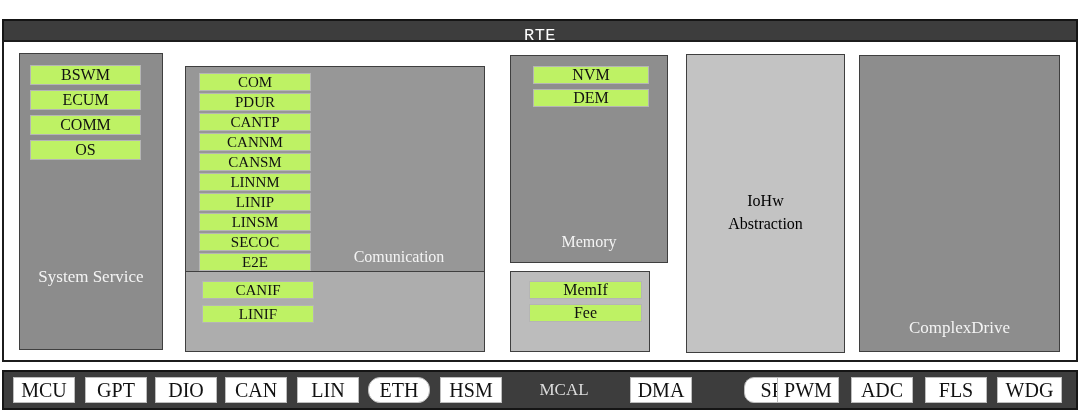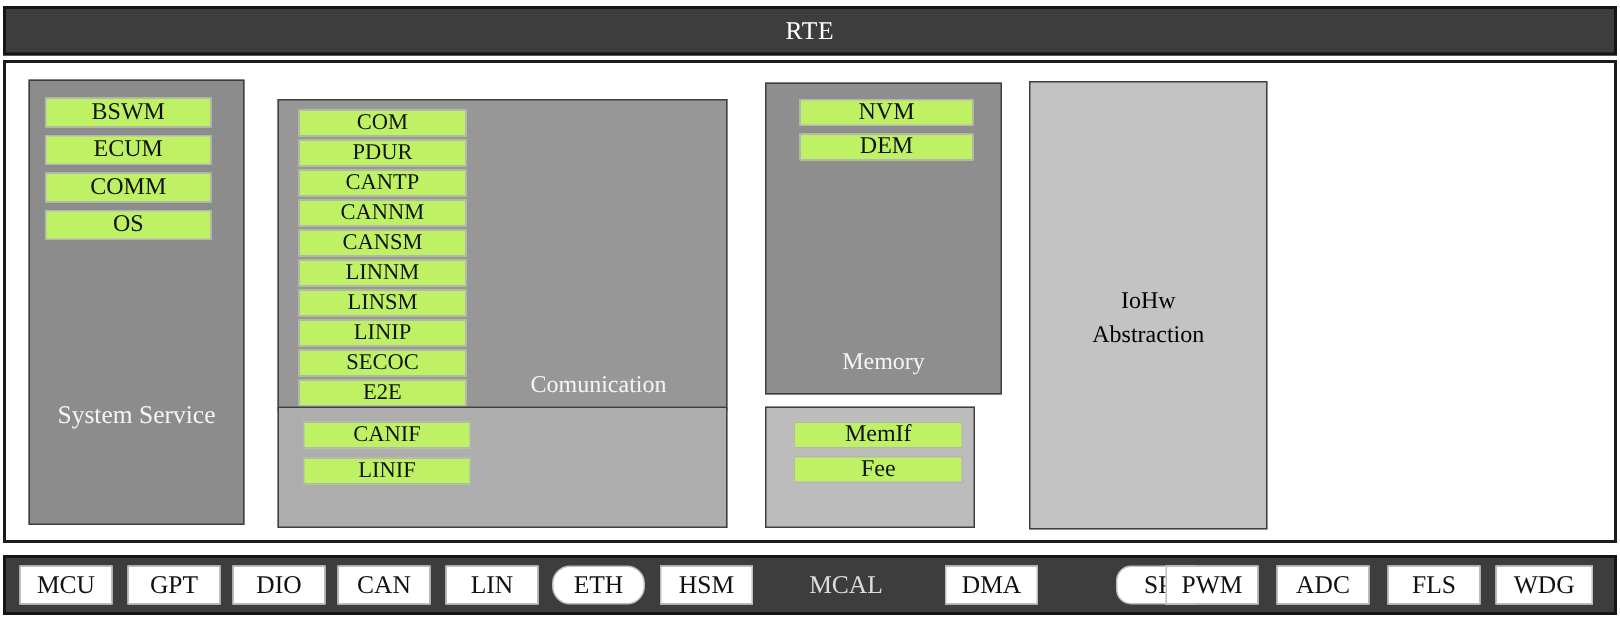--- a/index.html
+++ b/index.html
@@ -14,31 +14,31 @@
   }
   
   .bar {
     position: absolute;
     left: 2px;
     width: 1076px;
     background: #3d3d3d;
     border: 2px solid #151515;
     box-sizing: border-box;
   }
-  .rte-bar { top: 4px; height: 33px; display: flex; align-items: center; justify-content: center; }
+  .rte-bar { top: 19px; height: 33px; display: flex; align-items: center; justify-content: center; font-family: Liberation Mono, monospace; }
   .rte-bar span { color: #ffffff; font-size: 17px; letter-spacing: 0.5px; }
   .mcal-bar { top: 370px; height: 40px; }
   .mcal-text {
     position: absolute; top: 5px; left: 534px; width: 52px; height: 26px;
     color: #dddddd; font-size: 17px; text-align: center; line-height: 26px;
   }
   .mcal-box {
     position: absolute; top: 5px; height: 26px; width: 62px;
     background: #ffffff; border: 1px solid #bdbdbd; box-sizing: border-box;
-    color: #111111; font-size: 17px; text-align: center; line-height: 24px;
+    color: #111111; font-size: 20px; text-align: center; line-height: 24px;
   }
   .mb-0 { left: 9px; }   .mb-1 { left: 81px; }  .mb-2 { left: 151px; }
   .mb-3 { left: 221px; } .mb-4 { left: 293px; } .mb-5 { left: 364px; border-radius: 12px; }
   .mb-6 { left: 436px; }
   .md-0 { left: 626px; } .md-1 { left: 740px; border-radius: 10px; } .md-2 { left: 773px; }
   .md-3 { left: 847px; } .md-4 { left: 921px; } .md-5 { left: 993px; width: 65px; }
   
   .main-section {
     position: absolute;
     left: 2px; top: 40px;
@@ -113,22 +113,22 @@
     </div>
 
     <div class="block comm-top">
       <div class="modules">
         <div class="module">COM</div>
         <div class="module">PDUR</div>
         <div class="module">CANTP</div>
         <div class="module">CANNM</div>
         <div class="module">CANSM</div>
         <div class="module">LINNM</div>
+        <div class="module">LINIP</div>
         <div class="module">LINSM</div>
-        <div class="module">LINIP</div>
         <div class="module">SECOC</div>
         <div class="module">E2E</div>
       </div>
       <div class="block-label comm-label">Comunication</div>
     </div>
 
     <div class="block comm-if">
       <div class="modules">
         <div class="module">CANIF</div>
         <div class="module">LINIF</div>
@@ -150,20 +150,23 @@
       </div>
     </div>
 
     <div class="block iohw">
       <div class="iohw-label">
         <div>IoHw</div>
         <div>Abstraction</div>
       </div>
     </div>
 
+    <div class="block complex">
+      <div class="block-label complex-label">ComplexDrive</div>
+    </div>
 
   </div>
 
   <div class="bar mcal-bar">
     <div class="mcal-box mb-0">MCU</div>
     <div class="mcal-box mb-1">GPT</div>
     <div class="mcal-box mb-2">DIO</div>
     <div class="mcal-box mb-3">CAN</div>
     <div class="mcal-box mb-4">LIN</div>
     <div class="mcal-box mb-5">ETH</div>

